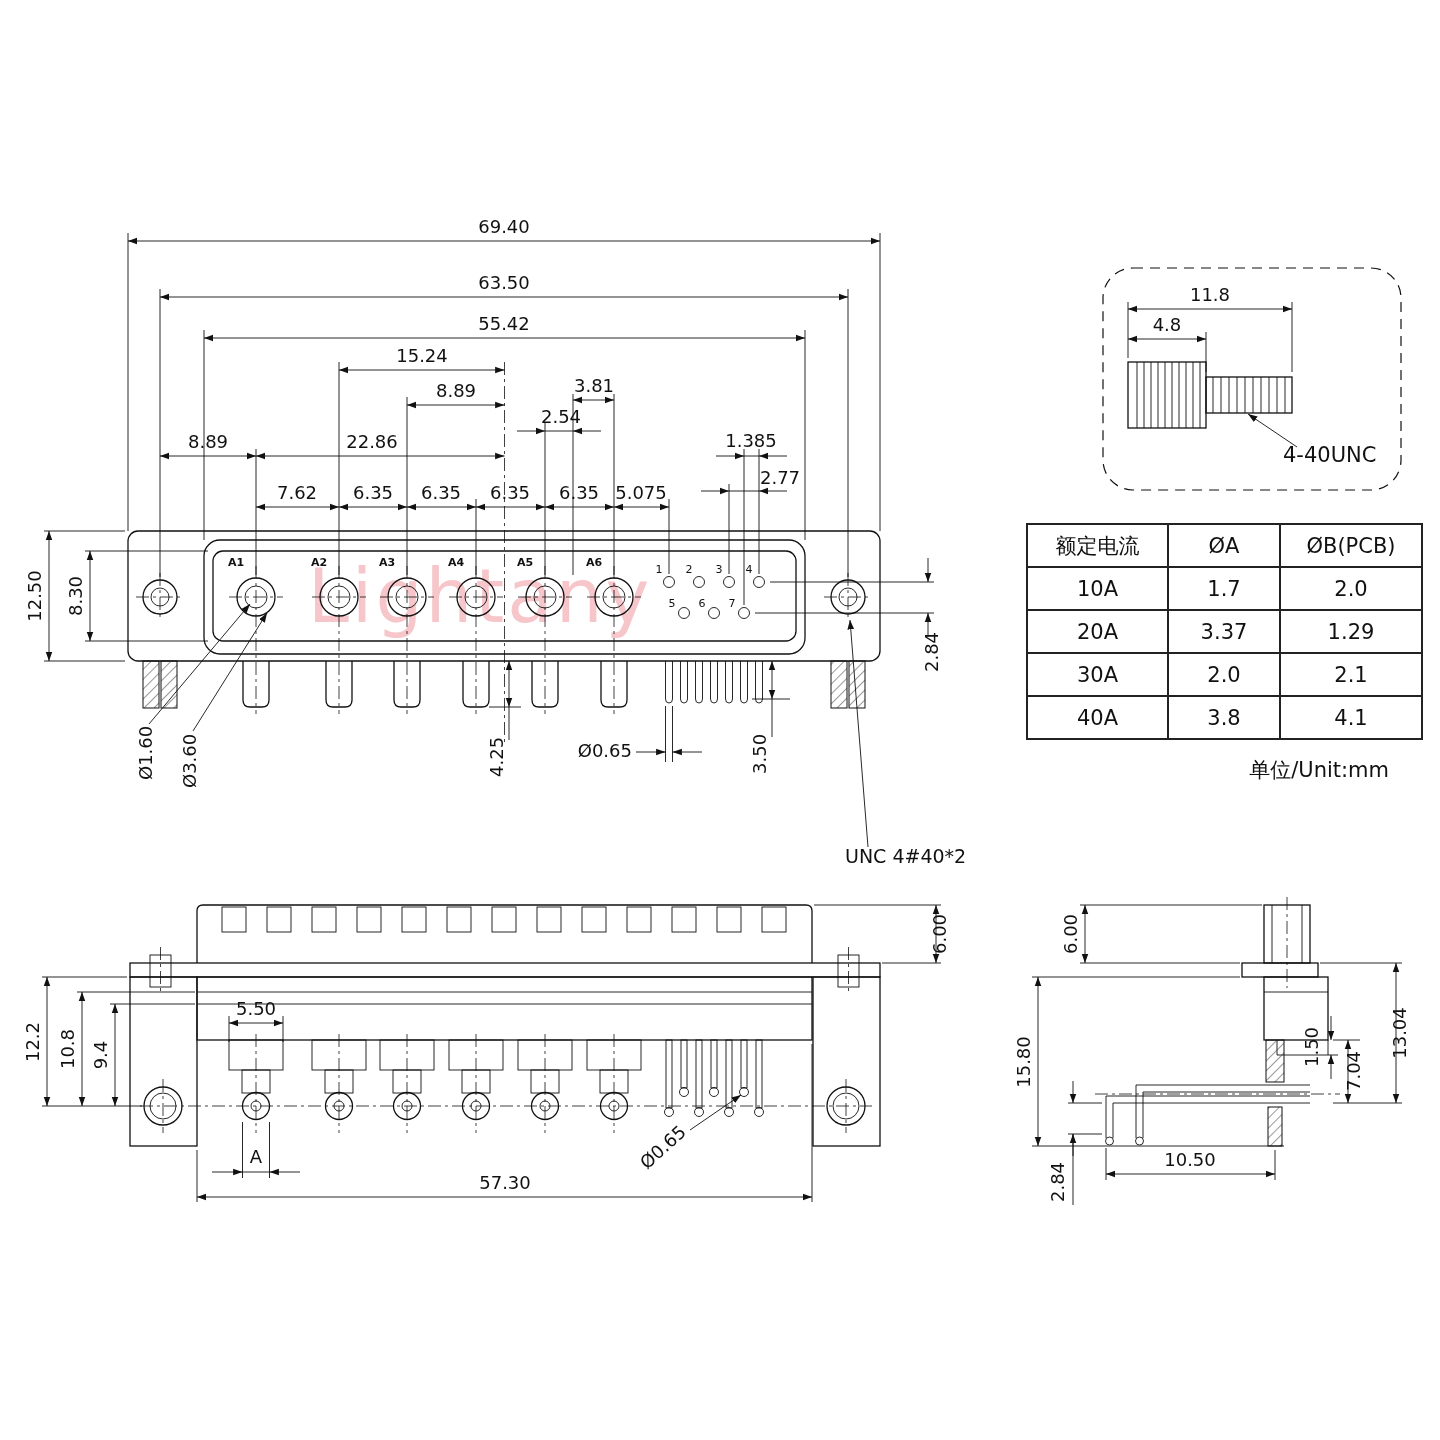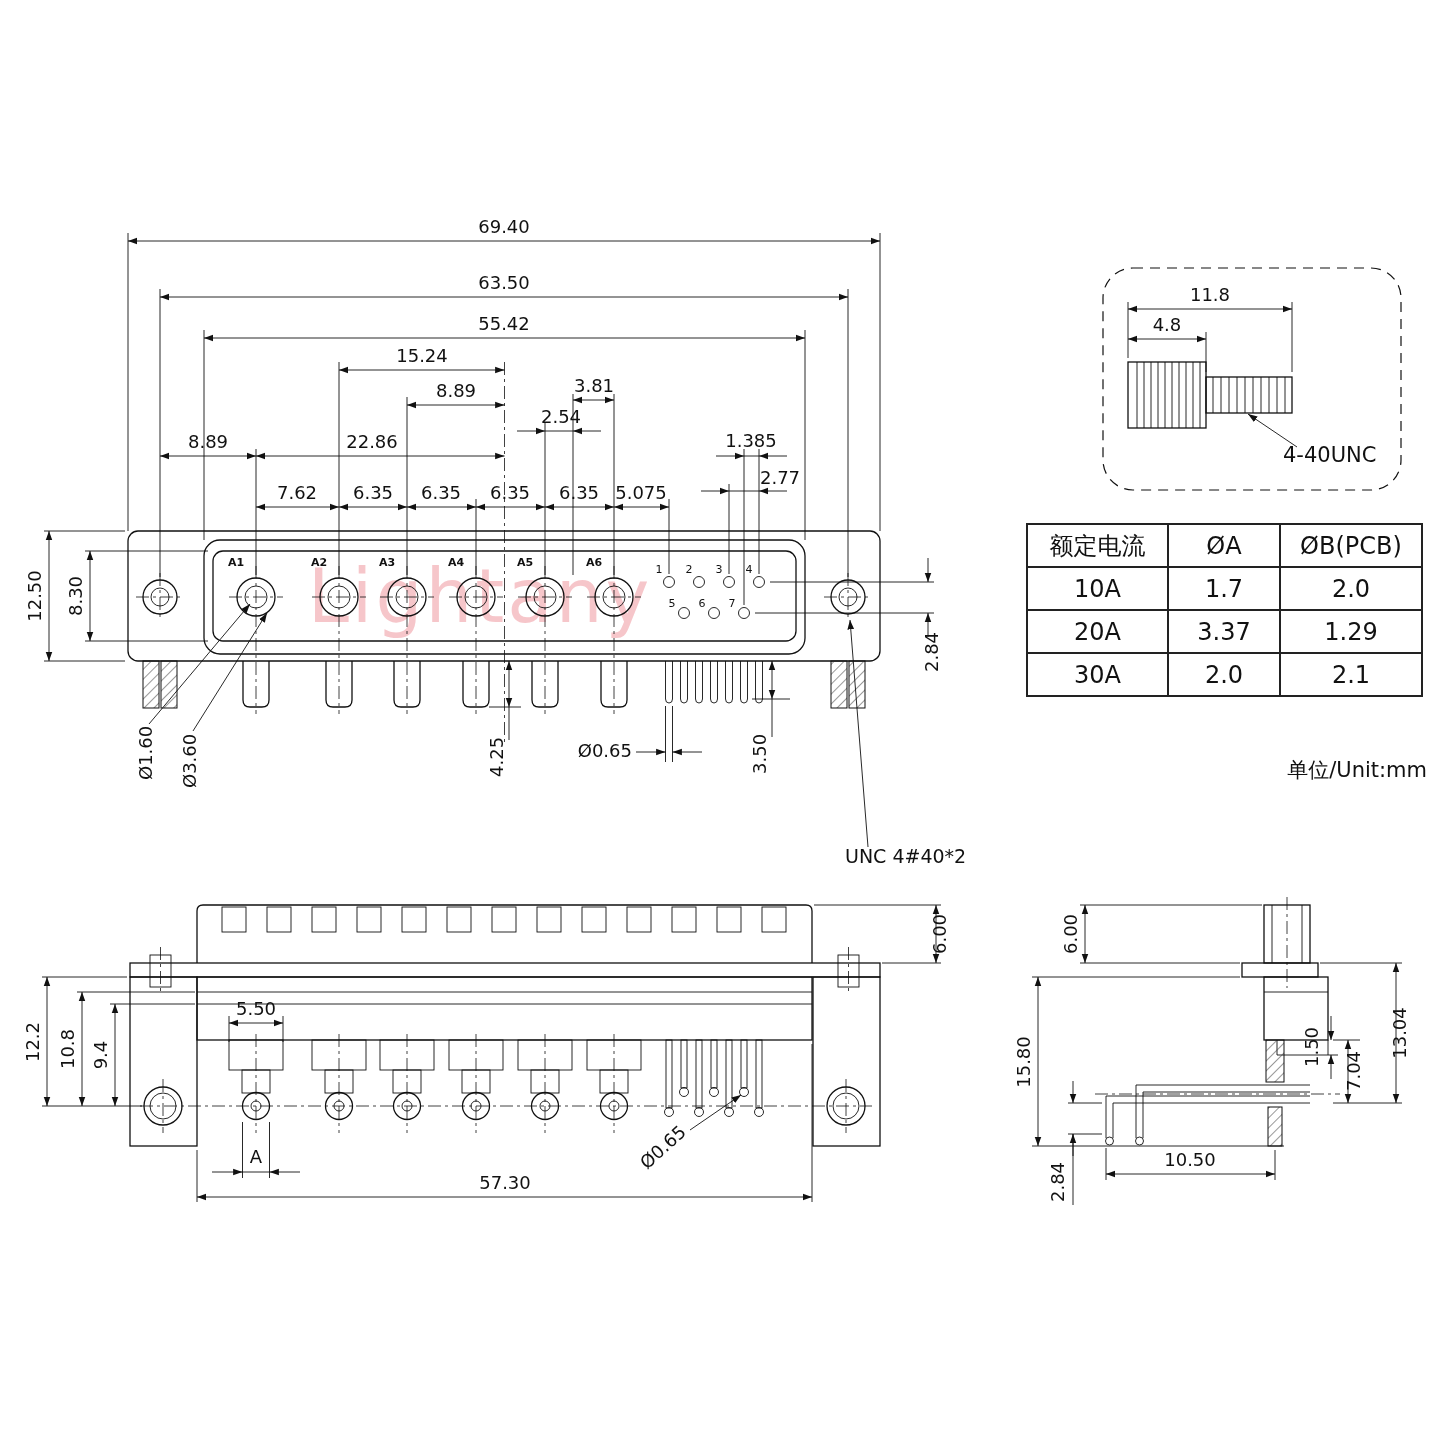--- a/index.html
+++ b/index.html
@@ -12,23 +12,23 @@
   .cl{fill:none;stroke:#111;stroke-width:0.8;stroke-dasharray:13 4 3 4;}
   .ht{stroke:#111;stroke-width:1;fill:url(#hatch);}
   text{font-family:"DejaVu Sans",sans-serif;fill:#111;}
   .dt{font-size:18px;text-anchor:middle;}
   .dts{font-size:18px;text-anchor:start;}
   .dte{font-size:18px;text-anchor:end;}
   .sm{font-size:11px;font-weight:bold;text-anchor:middle;}
   .pn{font-size:11px;text-anchor:middle;}
   .wm{font-size:74px;letter-spacing:3px;text-anchor:middle;fill:#ee8e96;opacity:.5;}
   #spec-table{position:absolute;left:1026px;top:523px;border-collapse:collapse;
-              font-size:24px;color:#111;table-layout:fixed;}
+              font-size:21px;color:#111;table-layout:fixed;}
   #spec-table td{border:2px solid #222;text-align:center;height:41px;padding:0 4px;}
-  #unit-note{position:absolute;left:1032px;top:756px;width:395px;text-align:right;font-size:21px;}
+  #unit-note{position:absolute;left:994px;top:756px;width:395px;text-align:right;font-size:21px;}
 </style>
 </head>
 <body>
 
 <div id="stage">
 <svg width="1440" height="1440" viewBox="0 0 1440 1440">
   <defs>
     <marker id="ar" viewBox="0 0 10 8" markerWidth="11" markerHeight="9" refX="9.5" refY="4" orient="auto-start-reverse">
       <path d="M9.5,4 L0,0.6 L0,7.4 Z" fill="#111"></path>
     </marker>
@@ -583,16 +583,21 @@
   <tr>
     <td>20A</td>
     <td>3.37</td>
     <td>1.29</td>
   </tr>
   <tr>
     <td>30A</td>
     <td>2.0</td>
     <td>2.1</td>
   </tr>
+  <tr>
+    <td>40A</td>
+    <td>3.8</td>
+    <td>4.1</td>
+  </tr>
 </tbody>
     </table>
 <div id="unit-note">单位/Unit:mm</div>
 </div>
 
 </body></html>

